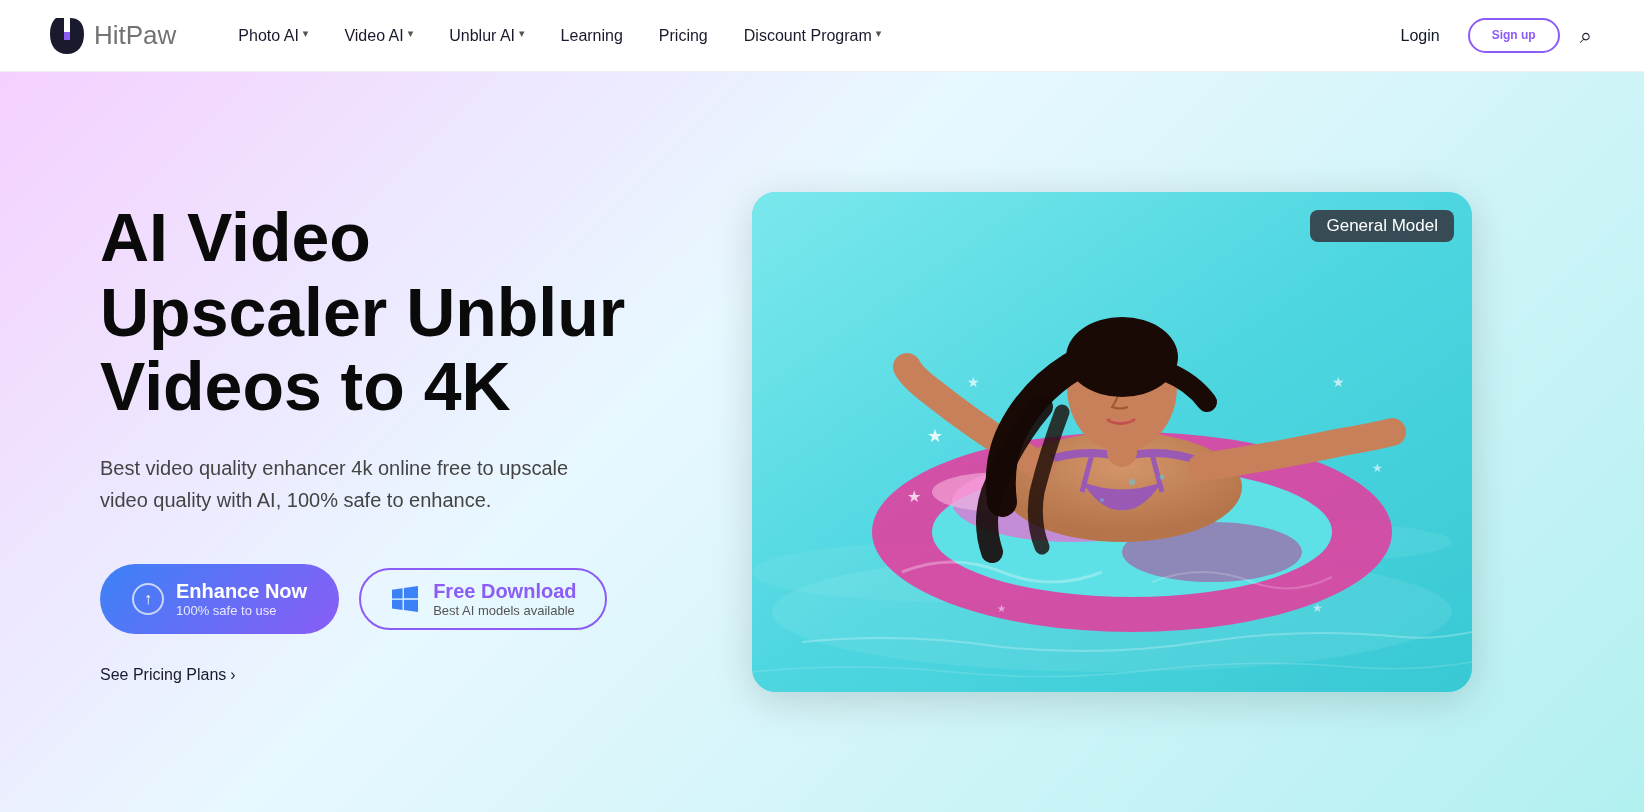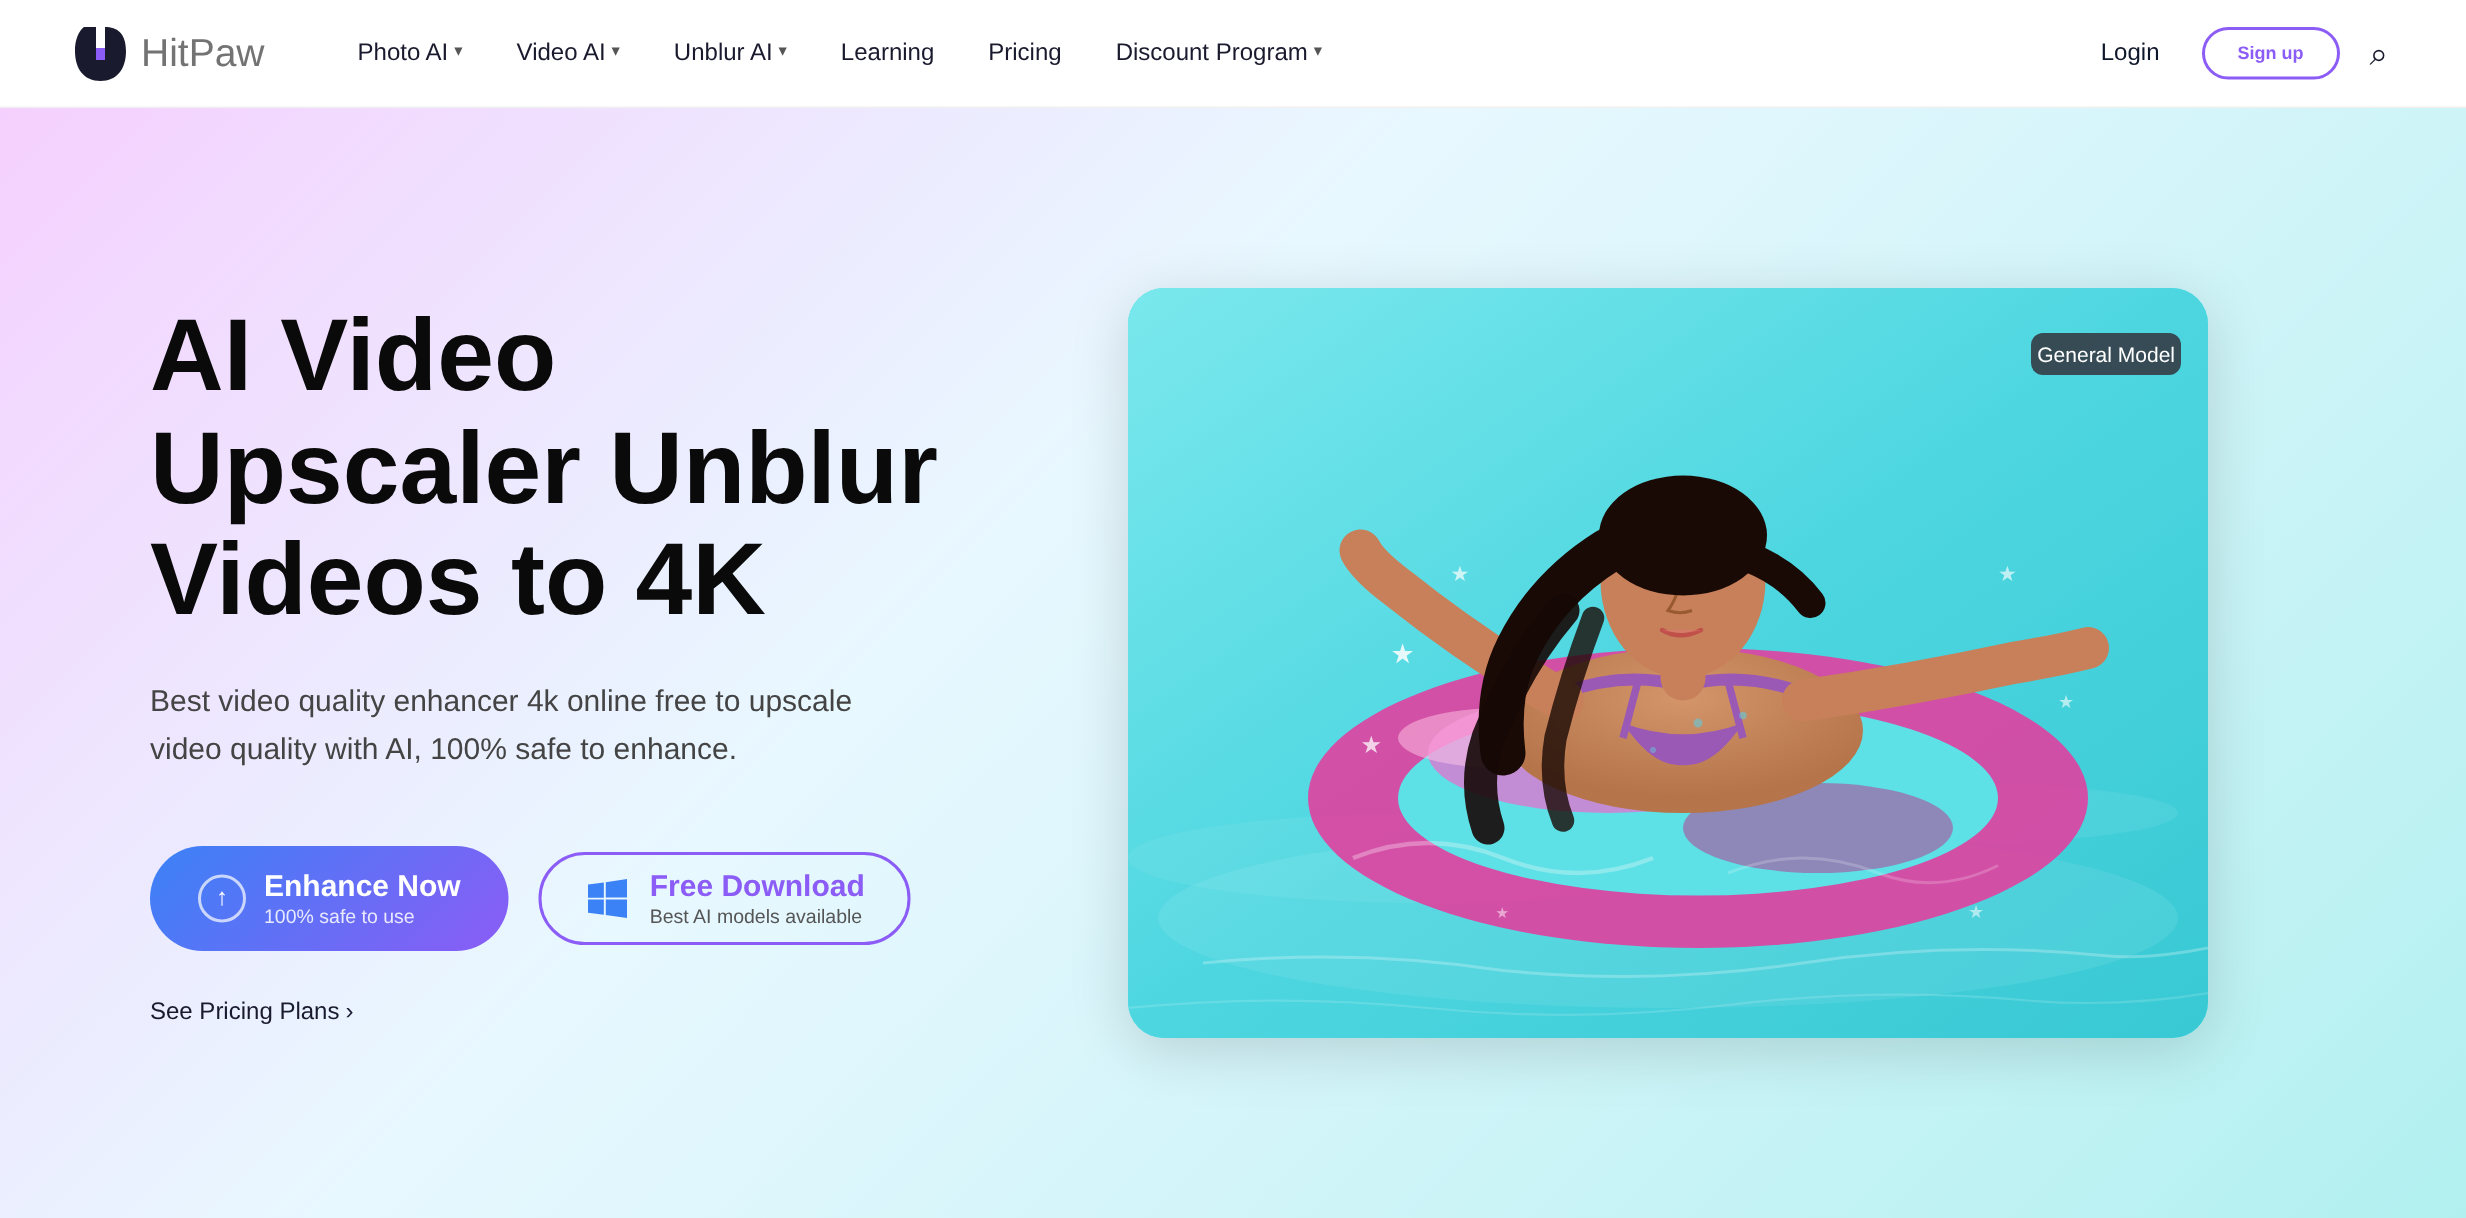--- a/index.html
+++ b/index.html
@@ -218,25 +218,24 @@
     .pool-scene {
       width: 100%;
       height: 100%;
     }
     .general-model-badge {
       position: absolute;
       top: 18px;
       right: 18px;
       background: rgba(50,50,60,0.85);
       color: #fff;
-      font-size: 14px;
+      font-size: 17px;
       font-weight: 500;
-      padding: 6px 4px;
+      padding: 6px 16px;
       border-radius: 8px;
-      margin-top: 12px;
     }
   </style>
 </head>
 <body>
 
 <nav class="navbar">
   <div class="logo-area">
     <svg class="logo-icon" viewBox="0 0 38 44" fill="none" xmlns="http://www.w3.org/2000/svg">
       <path d="M8 4 C8 4, 2 8, 2 20 C2 32, 8 40, 19 40 C30 40, 36 32, 36 20 C36 8, 30 4, 22 4 L22 18 L16 18 L16 4 Z" fill="#1a1a2e" stroke="none"></path>
       <rect x="16" y="18" width="6" height="8" fill="#8b5cf6"></rect>

